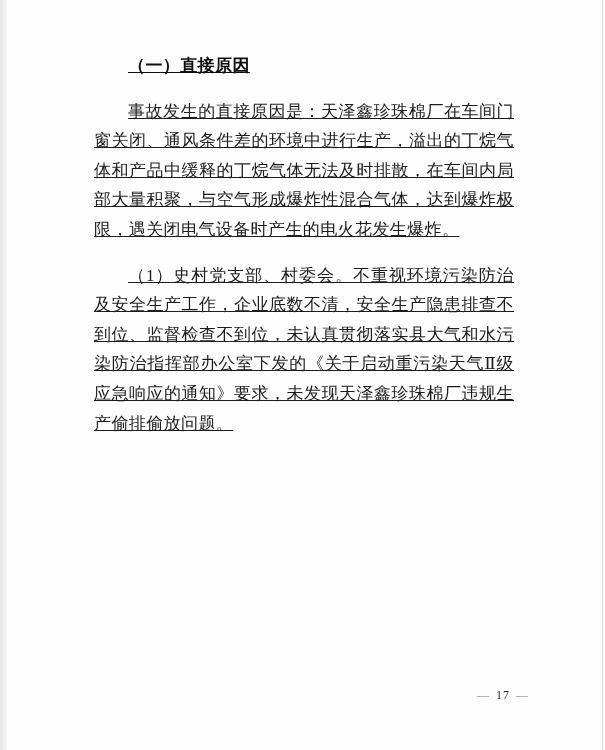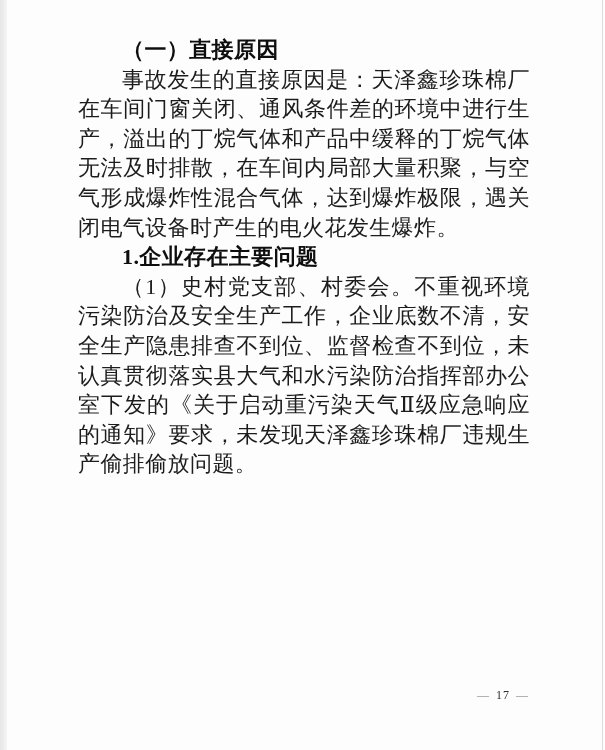--- a/index.html
+++ b/index.html
@@ -39,26 +39,27 @@
     width: 452px;
     font-size: 19px;
     line-height: 29.6px;
     color: #1c1c1c;
     text-align: justify;
     letter-spacing: 0.4px;
   }
   .content h2,
   .content h3,
   .content p {
-    margin: 0;
+    margin: 16px;
     padding: 0;
-    font-size: 22px;
+    font-size: 17px;
     line-height: 29.6px;
     text-indent: 2em;
     font-weight: normal;
+    text-decoration: underline;
   }
   .content h2,
   .content h3 {
     font-weight: 700;
     color: #0e0e0e;
   }
   .page-number {
     position: absolute;
     top: 688px;
     right: 70px;
@@ -75,21 +76,20 @@
 </head>
 <body>
 
 <div class="page">
   <div class="scan-edge-left"></div>
   <div class="scan-edge-right"></div>
 
   <div class="content">
     <h2>（一）直接原因</h2>
     <p>事故发生的直接原因是：天泽鑫珍珠棉厂在车间门窗关闭、通风条件差的环境中进行生产，溢出的丁烷气体和产品中缓释的丁烷气体无法及时排散，在车间内局部大量积聚，与空气形成爆炸性混合气体，达到爆炸极限，遇关闭电气设备时产生的电火花发生爆炸。</p>
-    <h3>1.企业存在主要问题</h3>
     <p>（1）史村党支部、村委会。不重视环境污染防治及安全生产工作，企业底数不清，安全生产隐患排查不到位、监督检查不到位，未认真贯彻落实县大气和水污染防治指挥部办公室下发的《关于启动重污染天气Ⅱ级应急响应的通知》要求，未发现天泽鑫珍珠棉厂违规生产偷排偷放问题。</p>
 
   </div>
 
   <div class="page-number">
     <span class="dash">—</span><span>17</span><span class="dash">—</span>
   </div>
 </div>
 
 </body></html>

